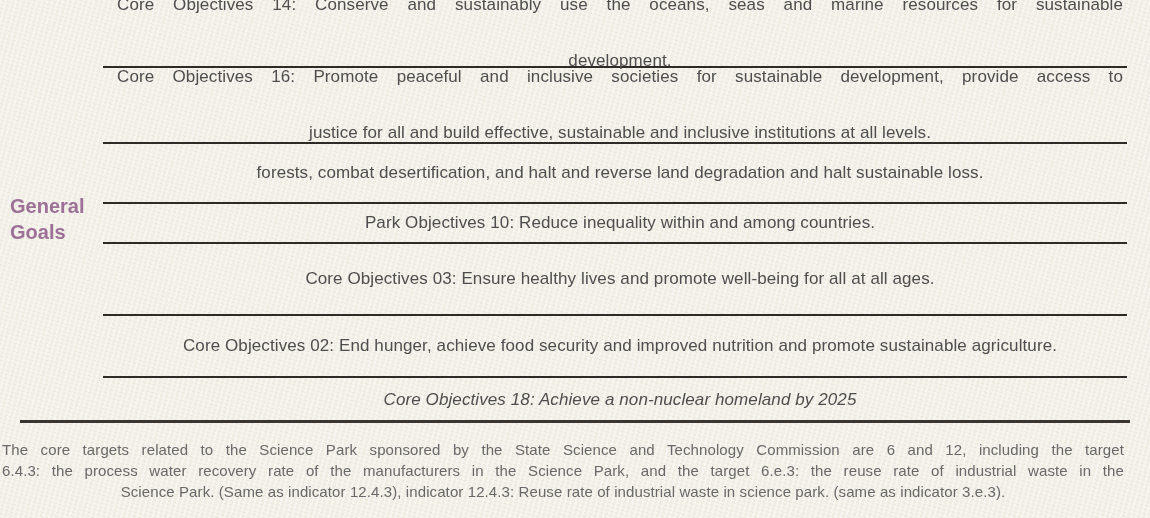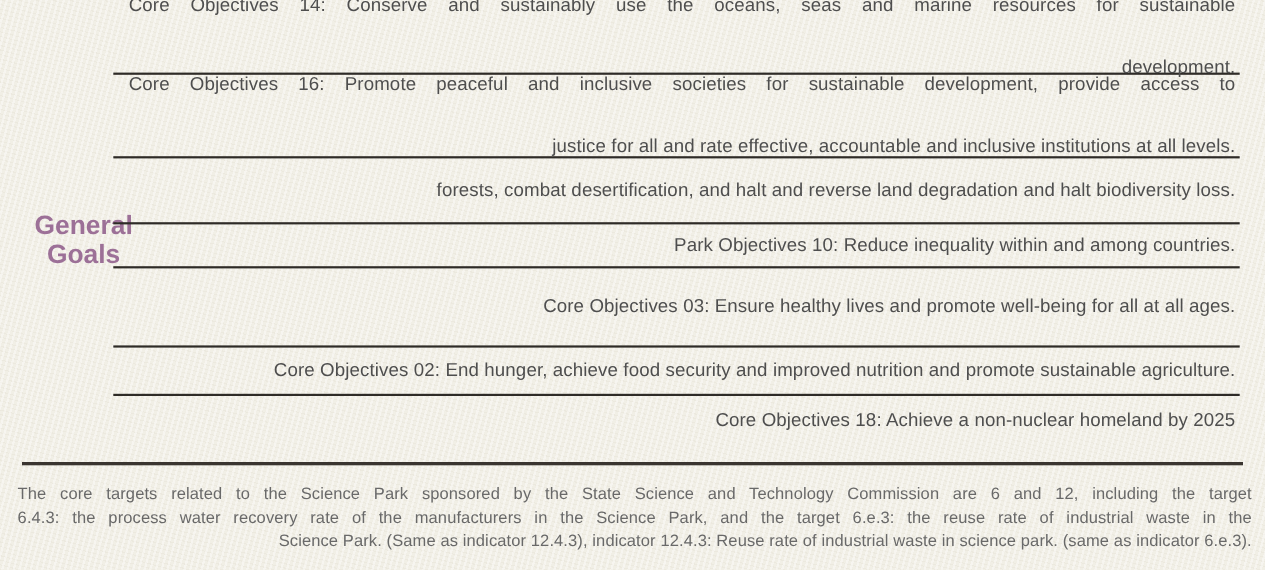--- a/index.html
+++ b/index.html
@@ -7,74 +7,74 @@
     width:1150px;height:518px;position:relative;overflow:hidden;
     font-family:"Liberation Sans",sans-serif;
     background-color:#f1efe6;
     background-image:
       repeating-linear-gradient(105deg, rgba(255,255,255,0.40) 0 2px, rgba(255,255,255,0) 2px 5px),
       repeating-linear-gradient(15deg, rgba(224,219,206,0.30) 0 1px, rgba(224,219,206,0) 1px 4px);
     color:#4e4e4e;
   }
   .page{position:absolute;inset:0;}
   .goals-label{
-    position:absolute;left:26px;top:193px;width:100px;
-    text-align:center;color:#9c7097;font-size:24px;font-weight:600;line-height:26px;
+    position:absolute;left:10px;top:193px;width:100px;
+    color:#9c7097;font-size:20px;font-weight:600;line-height:26px;
   }
   .rows{position:absolute;left:103px;top:0;width:1024px;}
   .row{
     box-sizing:border-box;border-bottom:2px solid #2e2b27;
     display:flex;flex-direction:column;justify-content:center;
     padding:0 4px 0 14px;font-size:17px;line-height:28px;letter-spacing:0.1px;gap:28px;
   }
-  .row.last{border-bottom:none;}
+  .row.last{border-bottom:none;font-style:italic;}
   .r0{height:68px}.r1{height:76px}.r2{height:60px}.r3{height:40px}
-  .r4{height:72px}.r5{height:45px}.r6{height:44px}.r7{height:44px}
+  .r4{height:72px}.r5{height:45px}.r6{height:62px}.r7{height:44px}
   .jline{text-align:justify;text-align-last:justify;}
-  .nline{text-align:right;}
+  .nline{text-align:center;}
   .thick-rule{position:absolute;left:20px;top:420px;width:1110px;height:3px;background:#3a3530;}
   .footnote{
-    position:absolute;left:16px;top:439px;width:1122px;
+    position:absolute;left:2px;top:439px;width:1122px;
     font-size:15px;line-height:21px;color:#696969;letter-spacing:0.1px;
   }
 </style>
 </head>
 <body>
 
 <div class="page">
 
   <div class="goals-label">General Goals</div>
 
   <div class="rows">
     <div class="row r0">
       <div class="jline">Core Objectives 14: Conserve and sustainably use the oceans, seas and marine resources for sustainable</div>
       <div class="nline">development.</div>
     </div>
     <div class="row r1">
       <div class="jline">Core Objectives 16: Promote peaceful and inclusive societies for sustainable development, provide access to</div>
-      <div class="nline">justice for all and rate effective, accountable and inclusive institutions at all levels.</div>
+      <div class="nline">justice for all and build effective, sustainable and inclusive institutions at all levels.</div>
     </div>
     <div class="row r2">
-      <div class="nline">forests, combat desertification, and halt and reverse land degradation and halt biodiversity loss.</div>
+      <div class="nline">forests, combat desertification, and halt and reverse land degradation and halt sustainable loss.</div>
     </div>
     <div class="row r3">
       <div class="nline">Park Objectives 10: Reduce inequality within and among countries.</div>
     </div>
     <div class="row r4">
       <div class="nline">Core Objectives 03: Ensure healthy lives and promote well-being for all at all ages.</div>
     </div>
     <div class="row r6">
       <div class="nline">Core Objectives 02: End hunger, achieve food security and improved nutrition and promote sustainable agriculture.</div>
     </div>
     <div class="row r7 last">
       <div class="nline">Core Objectives 18: Achieve a non-nuclear homeland by 2025</div>
     </div>
   </div>
 
   <div class="thick-rule"></div>
 
   <div class="footnote">
     <div class="jline">The core targets related to the Science Park sponsored by the State Science and Technology Commission are 6 and 12, including the target</div>
     <div class="jline">6.4.3: the process water recovery rate of the manufacturers in the Science Park, and the target 6.e.3: the reuse rate of industrial waste in the</div>
-    <div class="nline">Science Park. (Same as indicator 12.4.3), indicator 12.4.3: Reuse rate of industrial waste in science park. (same as indicator 6.e.3).</div>
+    <div class="nline">Science Park. (Same as indicator 12.4.3), indicator 12.4.3: Reuse rate of industrial waste in science park. (same as indicator 3.e.3).</div>
   </div>
 
 </div>
 
 </body></html>

